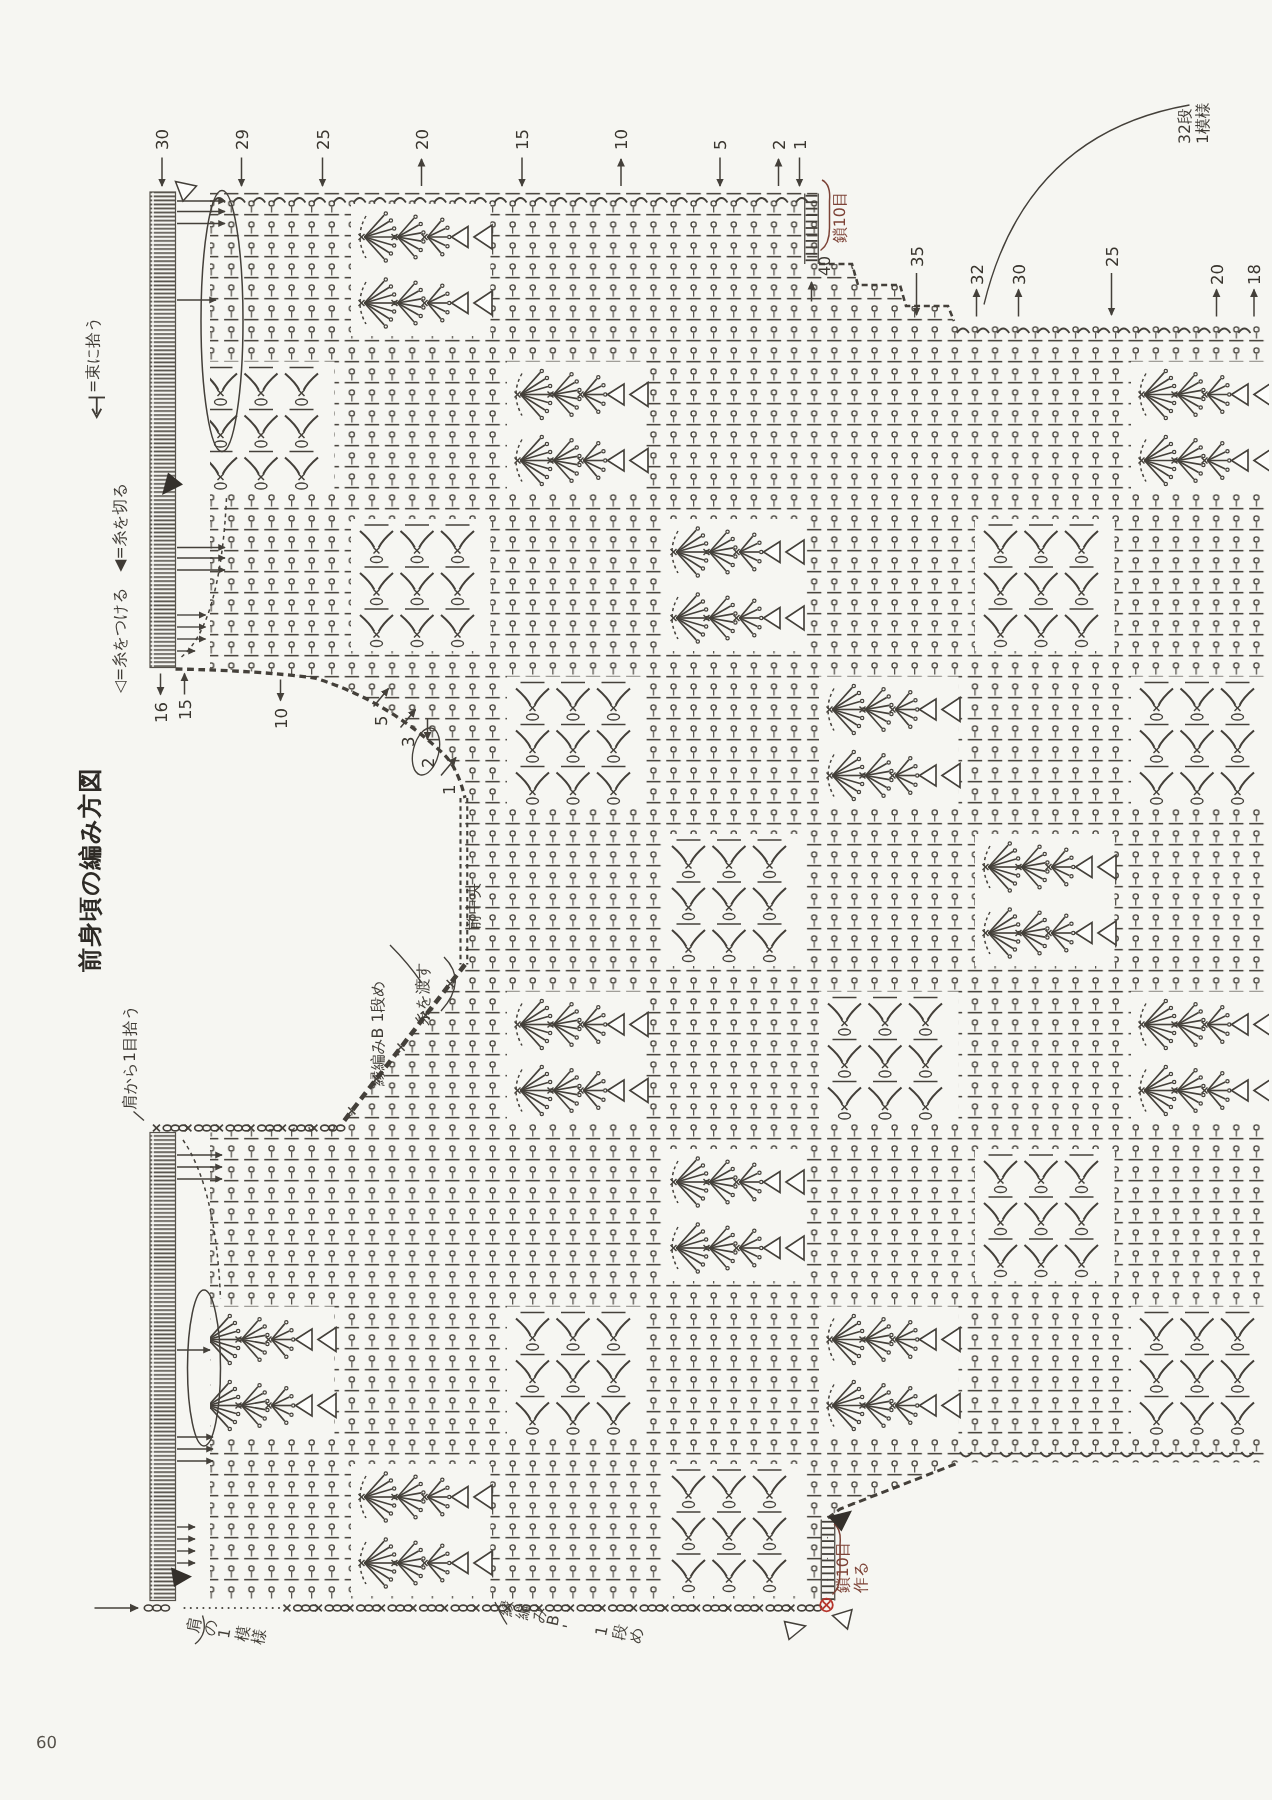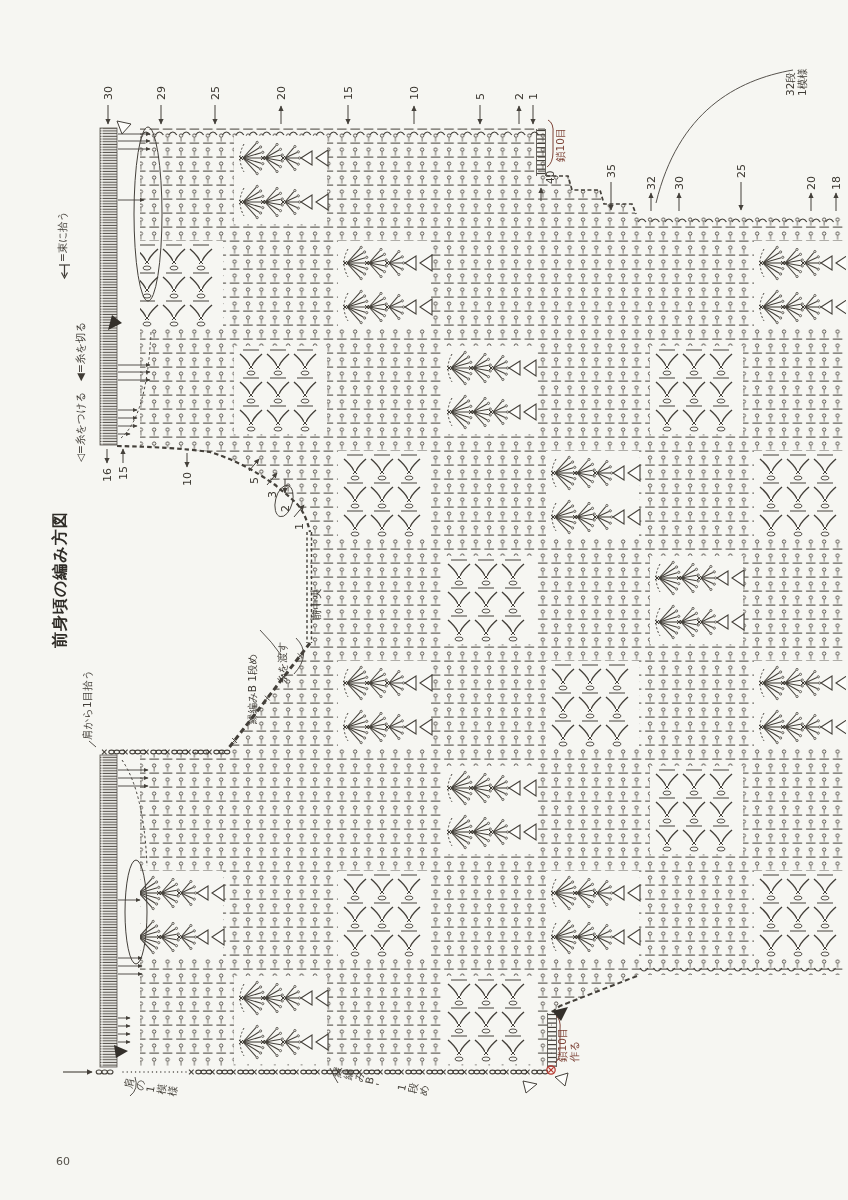--- a/index.html
+++ b/index.html
@@ -19,21 +19,21 @@
   .title{font-size:16px;font-weight:bold;letter-spacing:1px;line-height:19px;color:#2e2b26;}
   .rownum{
     position:absolute;transform:rotate(-90deg);transform-origin:0 0;
     font-size:11px;color:#3a362f;white-space:pre;
   }
   .charcol{position:absolute;display:flex;flex-direction:row;}
   .charcol span{
     display:block;width:11px;font-size:10.5px;color:#433f38;
     transform:rotate(-90deg);white-space:pre;
   }
-  .pagenum{position:absolute;font-size:11px;color:#55514a;margin-left:32px;}
+  .pagenum{position:absolute;font-size:11px;color:#55514a;}
 </style>
 </head>
 <body>
 
 <div id="stage">
 
   <svg id="chart" width="848" height="1200" viewBox="0 0 848 1200">
     <defs>
       <pattern id="hatch" width="17" height="2.7" patternUnits="userSpaceOnUse">
         <line x1="0.5" y1="1.3" x2="16.5" y2="1.3" stroke="#56524b" stroke-width="1.15"></line>

